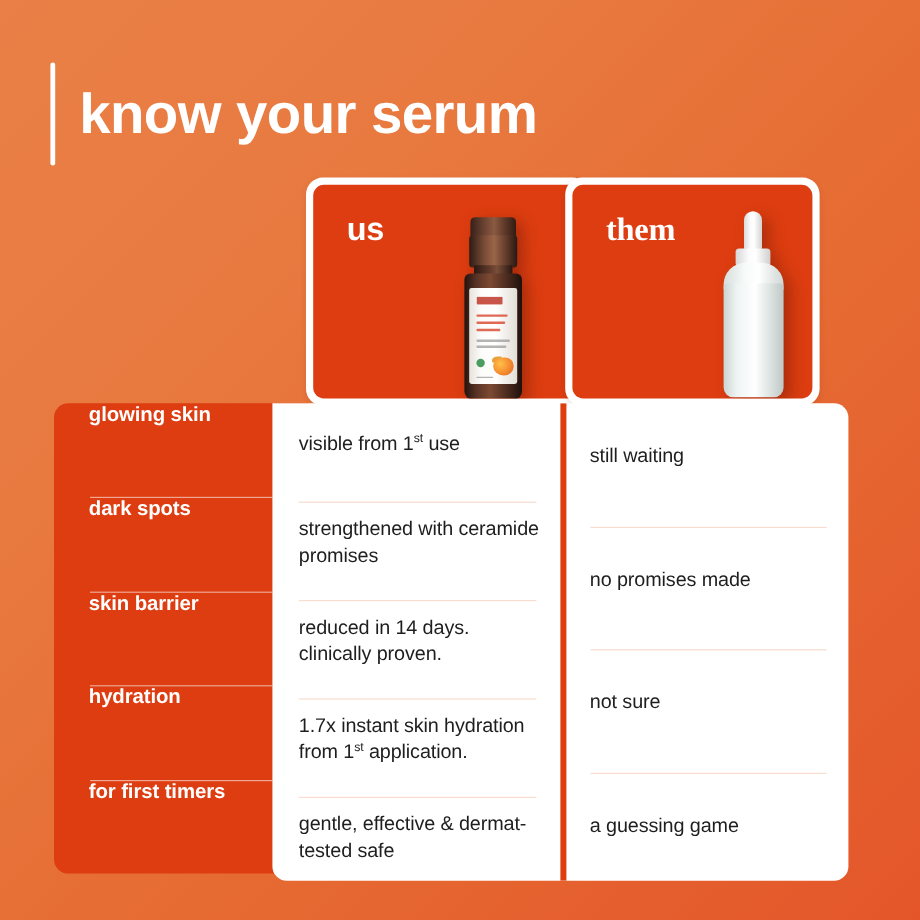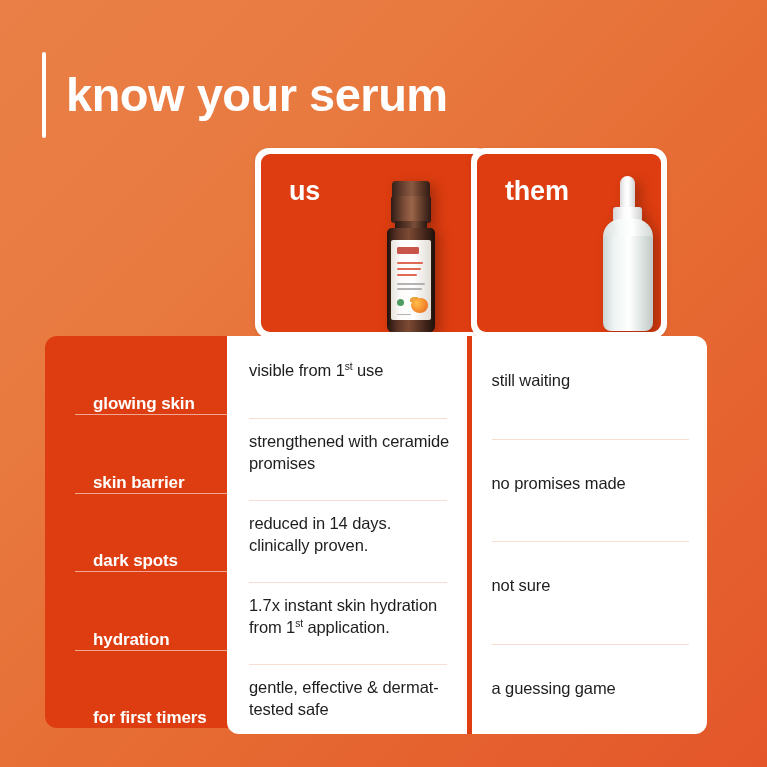--- a/index.html
+++ b/index.html
@@ -46,21 +46,21 @@
     position: absolute;
     top: 148px;
     height: 190px;
     background: #ffffff;
     border-radius: 14px;
     padding: 6px;
     box-sizing: border-box;
     box-shadow: 0 2px 5px rgba(120, 35, 10, 0.14);
   }
   .head-card.us   { left: 227px; width: 236px; margin-left: 28px; }
-  .head-card.them { left: 471px; width: 196px; }
+  .head-card.them { left: 471px; width: 212px; font-family: Liberation Serif, serif; }
   .head-inner {
     position: relative;
     width: 100%;
     height: 100%;
     background: #DD3D10;
     border-radius: 9px;
     overflow: hidden;
   }
   .head-label {
     position: absolute;
@@ -177,22 +177,22 @@
   .left-rows {
     position: absolute;
     left: 0; top: 0; right: 0; bottom: 0;
     display: flex;
     flex-direction: column;
   }
   .left-row {
     flex: 1 1 0;
     position: relative;
     display: flex;
-    align-items: flex-end;
-    padding-left: 48px;
+    align-items: flex-start;
+    padding-left: 29px;
     box-sizing: border-box;
   }
   .left-row + .left-row::before {
     content: "";
     position: absolute;
     left: 30px; right: 30px; top: 0;
     height: 1px;
     background: rgba(255, 255, 255, 0.55);
   }
   .left-row span {
@@ -317,24 +317,24 @@
       </div>
     </div>
   </div>
 
   <div class="left-panel">
     <div class="left-rows">
       <div class="left-row">
         <span>glowing skin</span>
       </div>
       <div class="left-row">
+        <span>dark spots</span>
+      </div>
+      <div class="left-row">
         <span>skin barrier</span>
-      </div>
-      <div class="left-row">
-        <span>dark spots</span>
       </div>
       <div class="left-row">
         <span>hydration</span>
       </div>
       <div class="left-row">
         <span>for first timers</span>
       </div>
     </div>
   </div>
 

